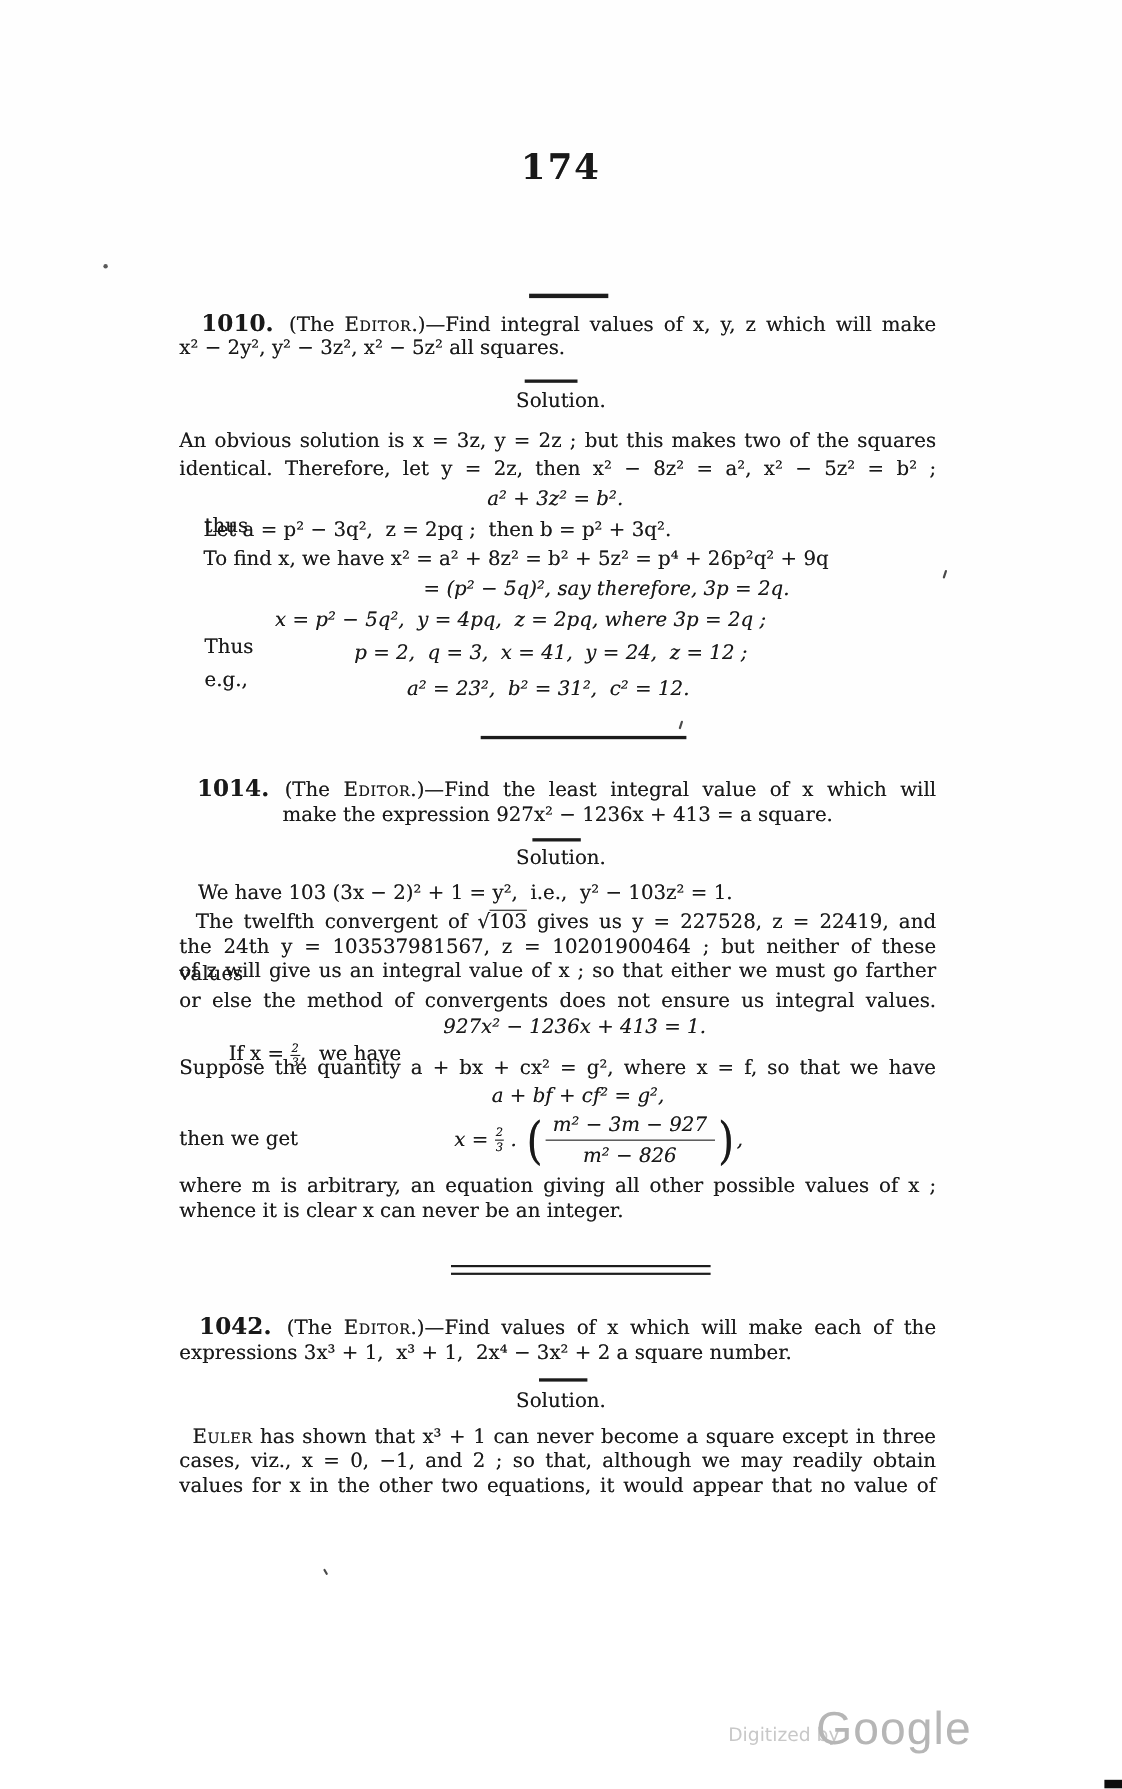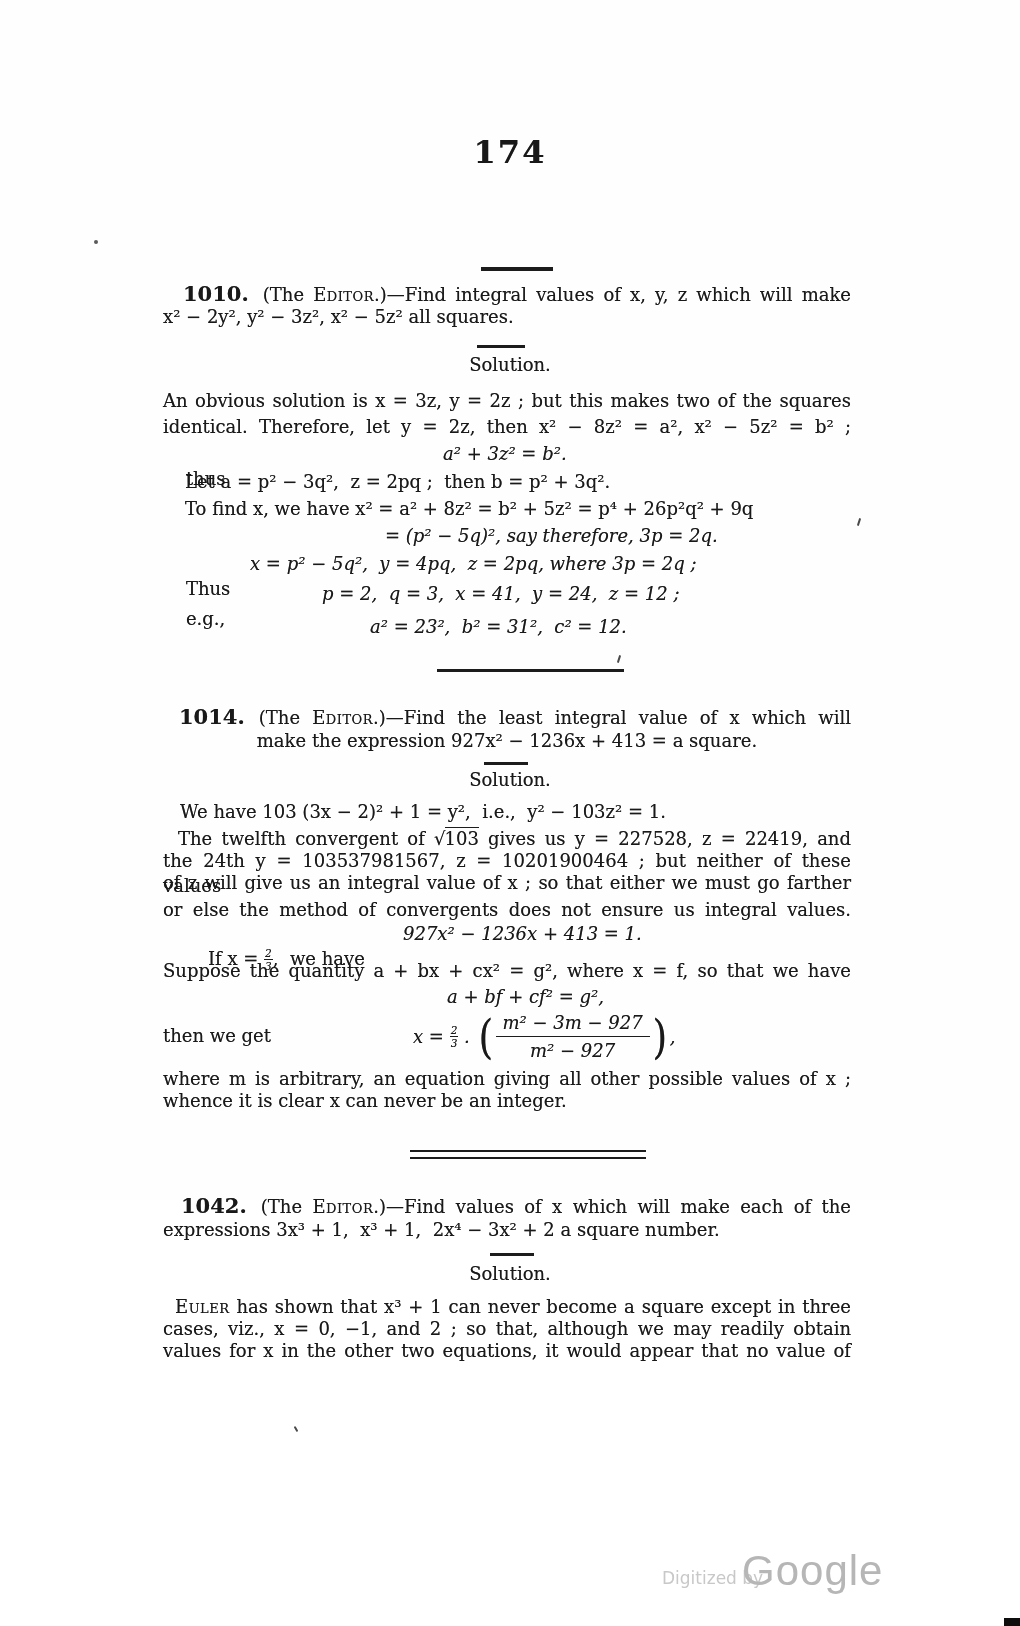--- a/index.html
+++ b/index.html
@@ -100,21 +100,21 @@
 
   <div class="line" style="top:921px;left:185px;width:666px;">
     <span>If x = </span><span class="minifrac"><span class="mnum">2</span><span class="mden">3</span></span><span>,  we have</span>
     <span class="sub-eq" style="left:218px;">927x² − 1236x + 413 = 1.</span>
   </div>
   <div class="line jline" style="top:958px;">Suppose the quantity  a + bx + cx² = g²,  where  x = f,  so that we have</div>
   <div class="line math" style="top:984px;left:447px;">a + bf + cf² = g²,</div>
 
   <div class="line" style="top:1023px;">then we get</div>
   <div class="bigeq" style="left:413px;top:1012px;">
-    <span>x = </span><span class="minifrac"><span class="mnum">2</span><span class="mden">3</span></span><span> . </span><span class="bparen">(</span><span class="frac"><span class="num">m² − 3m − 927</span><span class="den">m² − 927</span></span><span class="bparen">)</span><span>,</span>
+    <span>x = </span><span class="minifrac"><span class="mnum">2</span><span class="mden">3</span></span><span> . </span><span class="bparen">(</span><span class="frac"><span class="num">m² − 3m − 927</span><span class="den">m² − 826</span></span><span class="bparen">)</span><span>,</span>
   </div>
 
   <div class="line jline" style="top:1066px;">where m is arbitrary, an equation giving all other possible values of x ;</div>
   <div class="line" style="top:1088px;">whence it is clear x can never be an integer.</div>
 
   <div class="drule" style="left:410px;top:1150px;width:236px;"></div>
 
   <div class="line jline" style="top:1193px;padding-left:18px;width:670px;">
     <span class="pnum">1042.</span><span>(The </span><span class="sc">Editor</span><span>.)—Find values of x which will  make each of the</span>
   </div>

